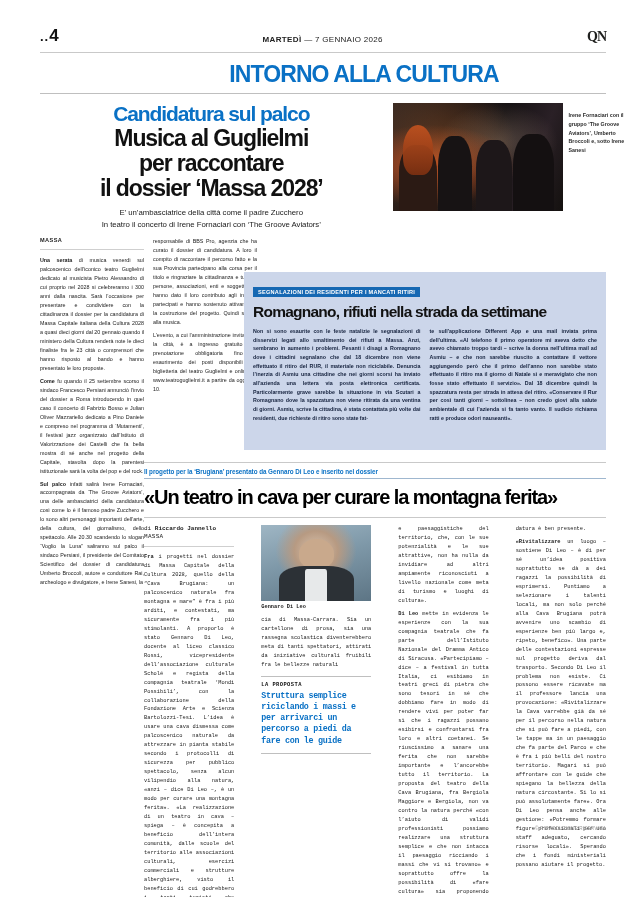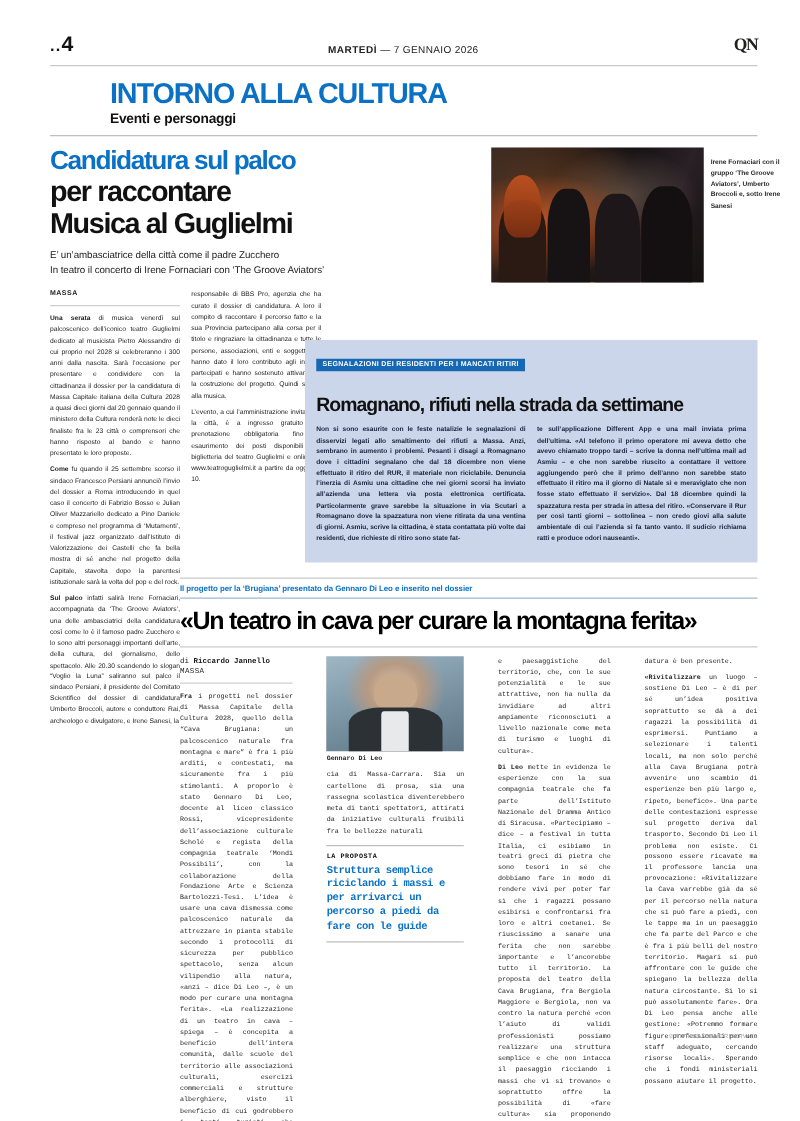--- a/index.html
+++ b/index.html
@@ -25,31 +25,31 @@
   .brandmark {
     font-size: 14px; font-weight: 800; color:#20211f; letter-spacing:-1px;
     font-family:"Liberation Serif", serif; padding-bottom:1px;
   }
   .rule-thin { height:1px; background:#c9c9c9; margin:2px 34px 0 40px; }
 
   
   .sectionhead { padding: 10px 0 0 88px; }
   .sectionhead h1 {
     margin:0; font-size: 23px; font-weight: 800; color:#0a71c5;
-    letter-spacing:-0.9px; line-height:1.02;
+    letter-spacing:-0.9px; line-height:1.02;text-align:center;
   }
   .sectionhead h2 {
     margin:3px 0 0 0; font-size: 11px; font-weight:800; color:#111;
     letter-spacing:-0.2px;
   }
   .rule-sec { height:1px; background:#bfbfbf; margin:7px 34px 0 40px; }
 
   
   .lead { display:flex; padding: 9px 34px 0 40px; gap: 10px; }
-  .lead-left { width: 345px; }
+  .lead-left { width: 345px; text-align: center; }
   .kicker {
     font-size: 21px; font-weight:800; color:#0a71c5; letter-spacing:-1.1px;
     line-height:1.04; margin-bottom:1px;
   }
   .headline {
     font-size: 23px; font-weight:800; color:#111; letter-spacing:-1.1px;
     line-height:1.07;
   }
   .standfirst {
     margin-top:7px; font-size:7.8px; line-height:1.55; color:#1a1a1a;
@@ -100,21 +100,21 @@
   
   .midbox {
     position:absolute; left:244px; top:272px; width:362px; height:178px;
     background:#ccd6ea; padding:8px 9px 8px 9px;
   }
   .midbox .tag {
     display:inline-block; background:#1668b3; color:#fff; font-size:5.6px;
     font-weight:800; letter-spacing:.25px; padding:2.5px 5px 2px 5px;
   }
   .midbox h3 {
-    margin:18px 0 6px 0; font-size:15.5px; font-weight:800; color:#111;
+    margin:5px 0 6px 0; font-size:15.5px; font-weight:800; color:#111;
     letter-spacing:-0.75px;
   }
   .midcols { display:flex; gap:9px; }
   .midcols .mc { width:172px; }
   .midcols p {
     margin:0; font-size:5.3px; line-height:1.64; text-align:justify; color:#14213d;
     font-weight:600;
   }
 
   
@@ -186,30 +186,30 @@
       <b>MARTEDÌ</b>
       <span>—</span>
       <span>7 GENNAIO 2026</span>
     </div>
     <div class="brandmark">QN</div>
   </div>
   <div class="rule-thin"></div>
 
   <div class="sectionhead">
     <h1>INTORNO ALLA CULTURA</h1>
-    <h2>Eventi e personaggi</h2>
   </div>
   <div class="rule-sec"></div>
 
   <div class="lead">
     <div class="lead-left">
       <div class="kicker">Candidatura sul palco</div>
       <div class="headline">
+        <div>Musica al Guglielmi</div>
         <div>per raccontare</div>
-        <div>Musica al Guglielmi</div>
+        <div>il dossier ‘Massa 2028’</div>
       </div>
       <div class="standfirst">
         <div>E’ un’ambasciatrice della città come il padre Zucchero</div>
         <div>In teatro il concerto di Irene Fornaciari con ‘The Groove Aviators’</div>
       </div>
     </div>
     <div class="lead-right">
       <div class="photo-main">
         <div class="glow"></div>
         <div class="fig f1"></div>

